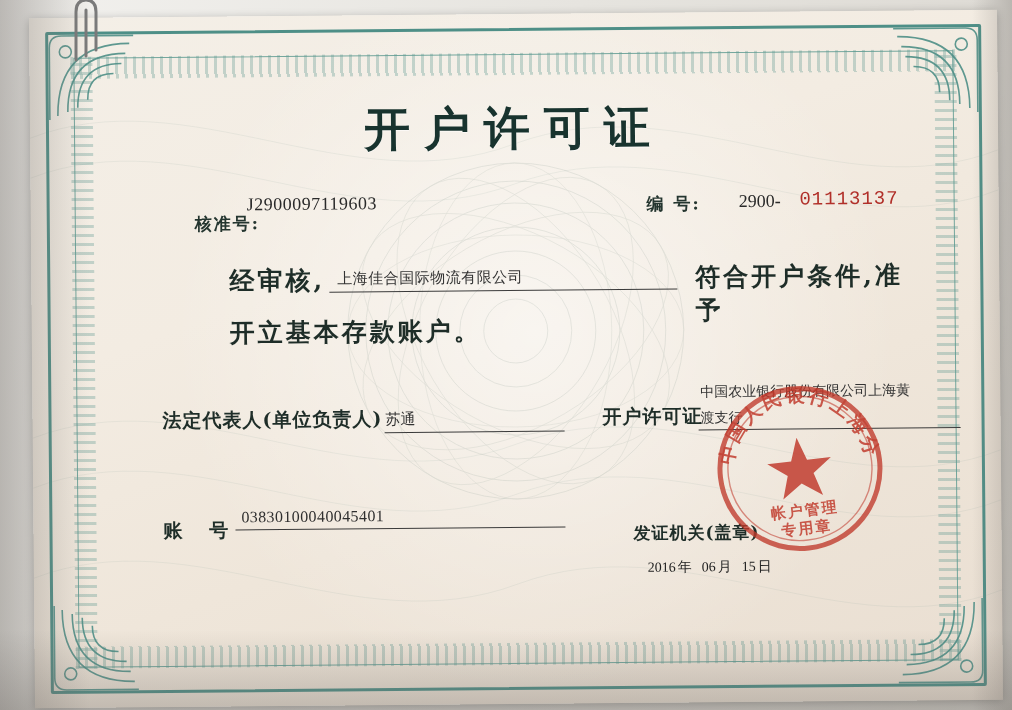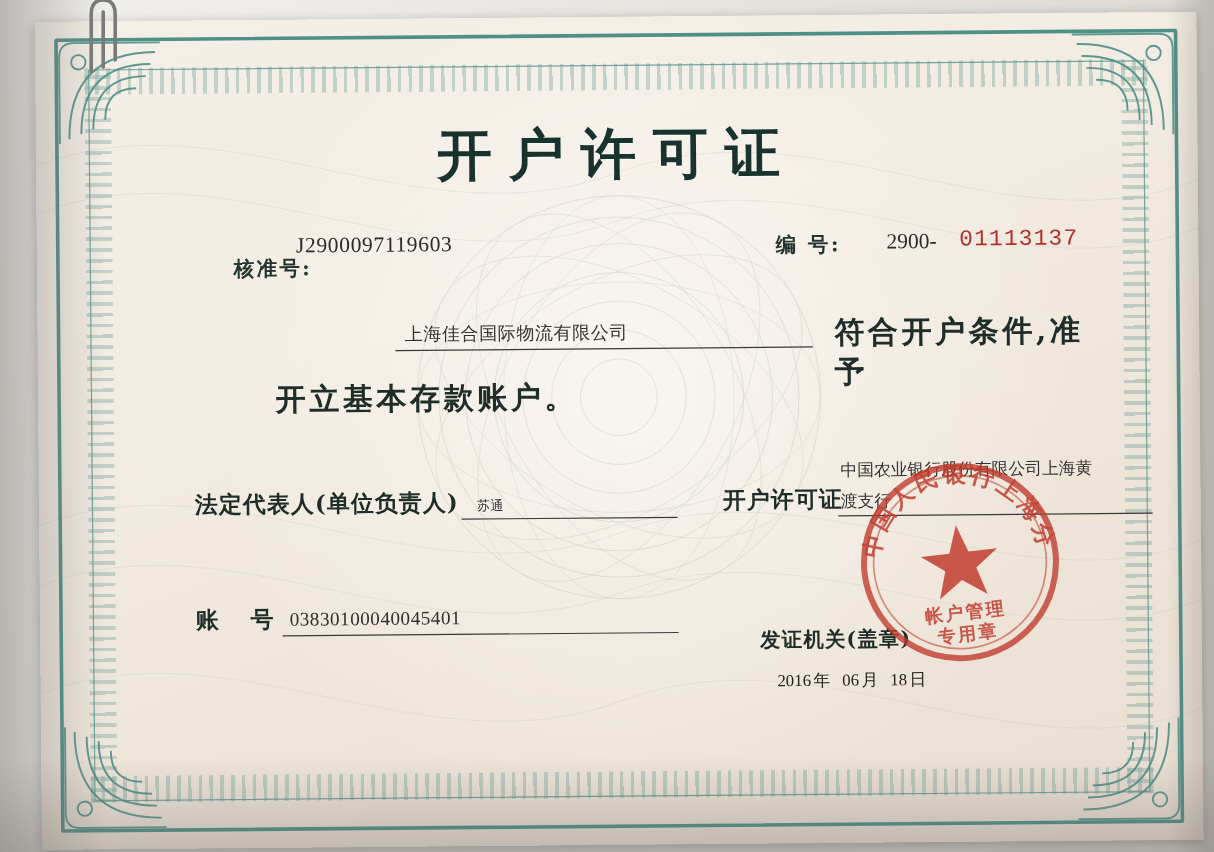--- a/index.html
+++ b/index.html
@@ -212,22 +212,22 @@
     font-size: 19px;
     font-weight: bold;
     color: #1e2d28;
   }
   .line3 .legal-label { position: absolute; left: 60px; top: 12px; letter-spacing: 1px; }
   .fill-legal {
     position: absolute; left: 282px; top: 14px; width: 180px;
     border-bottom: 1.5px solid #3a3a3a; height: 24px;
   }
   .fill-legal span {
-    position: absolute; left: 13px; bottom: 3px;
-    font-size: 11px; font-weight: normal;
+    position: absolute; left: 1px; bottom: 3px;
+    font-size: 15px; font-weight: normal;
     font-family: Liberation Mono, monospace; color: #333;
   }
   .line3 .bank-label { position: absolute; left: 500px; top: 12px; letter-spacing: 1px; }
   .fill-bank {
     position: absolute; left: 596px; top: 14px; width: 262px;
     border-bottom: 1.5px solid #3a3a3a; height: 24px;
   }
   .fill-bank .bank-l1 {
     position: absolute; left: 2px; top: -22px; width: 272px;
     font-size: 14px; font-weight: normal;
@@ -240,21 +240,21 @@
   }
 
   .line4 {
     position: relative;
     margin-top: 52px;
     height: 40px;
     font-size: 19px;
     font-weight: bold;
     color: #1e2d28;
   }
-  .line4 .acct-label { position: absolute; left: 60px; top: 10px; letter-spacing: 10px; }
+  .line4 .acct-label { position: absolute; left: 60px; top: 24px; letter-spacing: 10px; }
   .fill-account {
     position: absolute; left: 132px; top: 12px; width: 330px;
     border-bottom: 1.5px solid #3a3a3a; height: 24px;
   }
   .fill-account span {
     position: absolute; left: 6px; bottom: 3px;
     font-size: 16px; font-weight: normal;
     font-family: "Liberation Serif", serif; color: #2f2f2f; letter-spacing: .4px;
   }
 
@@ -400,20 +400,21 @@
         <span class="lbl approval-no-label">核准号:</span>
         <span class="approval-no-value">J2900097119603</span>
         <span class="lbl serial-label">编 号:</span>
         <span class="serial-prefix">2900-</span>
         <span class="serial-value">01113137</span>
       </div>
 
       <div class="body-block">
 
         <div class="line1">
+          <span class="t1">经审核,</span>
           <span class="fill-company">
             <span>上海佳合国际物流有限公司</span>
           </span>
           <span class="t2">符合开户条件,准予</span>
         </div>
 
         <div class="line2">开立基本存款账户。</div>
 
         <div class="line3">
           <span class="legal-label">法定代表人(单位负责人)</span>
@@ -432,21 +433,21 @@
           <span class="fill-account">
             <span>03830100040045401</span>
           </span>
         </div>
 
       </div>
 
       <div class="issuer">发证机关(盖章)</div>
 
       <div class="date-row">
-        <span class="num">2016</span><span class="unit">年</span><span class="num">06</span><span class="unit">月</span><span class="num">18</span><span class="unit">日</span>
+        <span class="num">2016</span><span class="unit">年</span><span class="num">06</span><span class="unit">月</span><span class="num">15</span><span class="unit">日</span>
       </div>
 
       <svg class="seal" viewBox="0 0 186 186" xmlns="http://www.w3.org/2000/svg">
         <defs>
           <path id="sealTopArc" d="M 26,93 A 67,67 0 0 1 160,93"></path>
           <path id="sealBottomArc" d="M 38,110 A 55,55 0 0 0 148,110"></path>
         </defs>
         <g transform="rotate(-6 93 93)">
           <circle cx="93" cy="93" r="80" fill="none" stroke="#c0392b" stroke-width="5" opacity="0.85"></circle>
           <circle cx="93" cy="93" r="72" fill="none" stroke="#c0392b" stroke-width="1.4" opacity="0.6"></circle>

